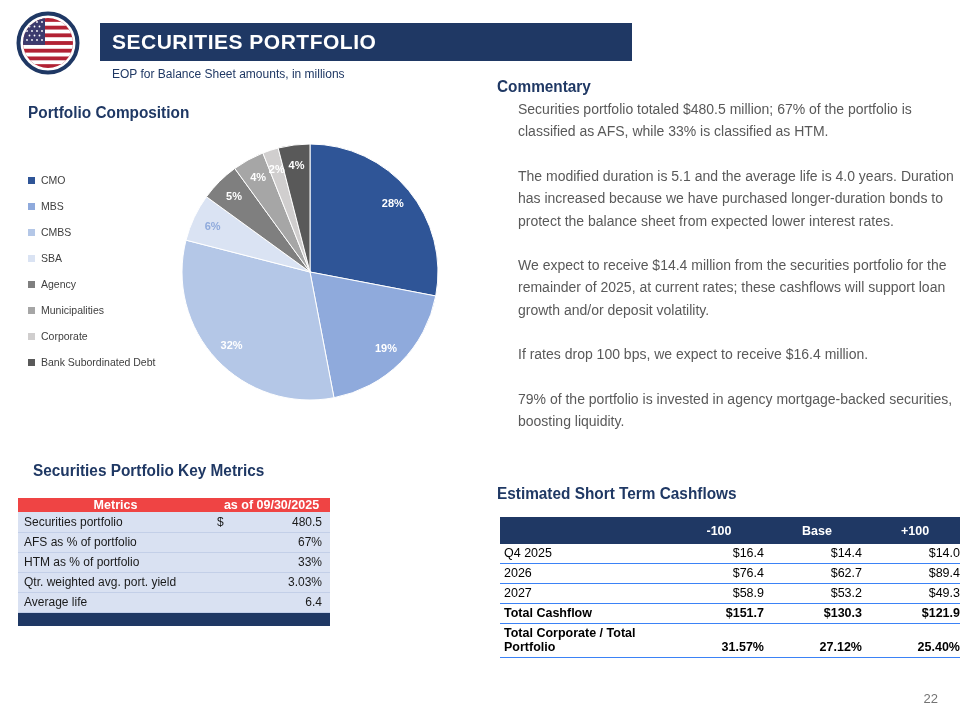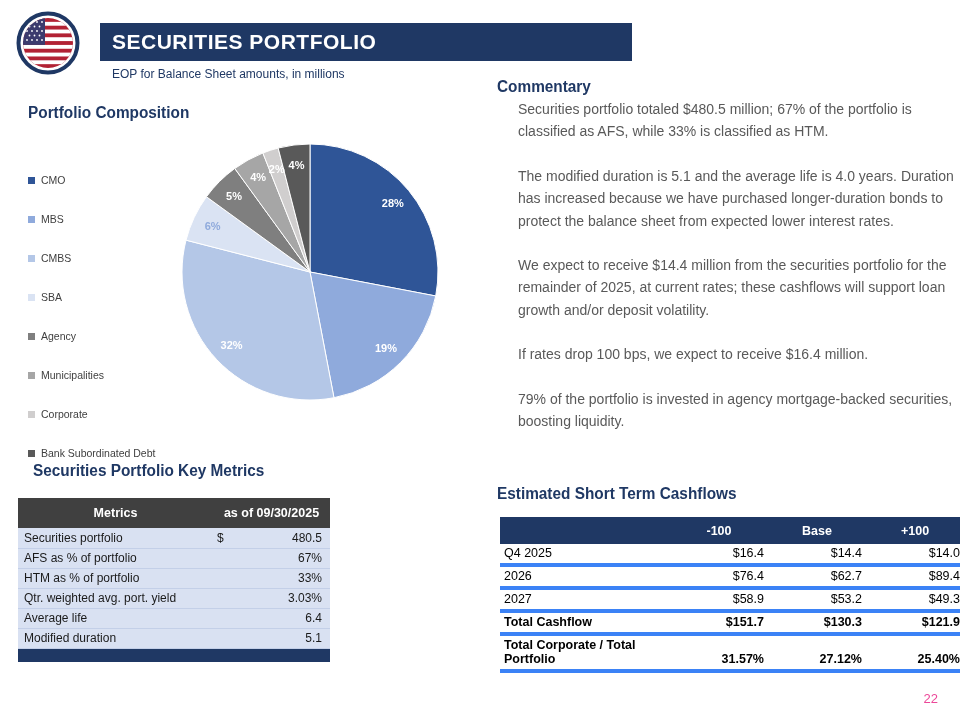--- a/index.html
+++ b/index.html
@@ -15,56 +15,56 @@
   .subtitle { position:absolute; left:112px; top:67px; font-size:12px; color:#1F3864; }
 
   .section-title { position:absolute; color:#1F3864; font-weight:700; font-size:16px;
                    transform:scaleX(0.96); transform-origin:left; }
   .pc-title  { left:28px;  top:104px; }
   .km-title  { left:33px;  top:462px; }
   .comm-title{ left:497px; top:78px; }
   .cf-title  { left:497px; top:485px; }
 
   
-  .legend { position:absolute; left:28px; top:174px; display:flex; flex-direction:column; gap:27px; }
+  .legend { position:absolute; left:28px; top:174px; display:flex; flex-direction:column; gap:14px; }
   .legend-item { display:flex; align-items:center; gap:6px; font-size:10.5px; color:#404040; }
   .swatch { width:7px; height:7px; display:inline-block; flex:0 0 auto; }
   .pie { position:absolute; left:170px; top:132px; }
   .pie-label { font-family:"Liberation Sans", sans-serif; font-size:11px; font-weight:600; }
 
   
   .metrics-table { position:absolute; left:18px; top:498px; width:312px;
                    border-collapse:collapse; table-layout:fixed; font-size:12px; }
-  .metrics-table th { background:#404040; color:#ffffff; font-weight:700; height:30px;
+  .metrics-table th { background:#ef4444; color:#ffffff; font-weight:700; height:14px;
                       font-size:12.5px; text-align:center;margin-top:43px; }
   .metrics-table th:first-child { width:195px; }
   .metrics-table tbody td { background:#D9E1F2; height:20px; color:#1a1a1a;
                             border-bottom:1px solid #c3cfe8; }
   .m-label { padding-left:6px; }
   .val-wrap { display:flex; justify-content:space-between; padding:0 8px 0 4px; }
   .navy-footer { background:#1F3864; height:14px; }
 
   
   .commentary { position:absolute; left:497px; top:98px; width:452px;
                 font-size:14px; line-height:22.4px; color:#595959;margin-left:21px; }
   .commentary p { margin-bottom:22px; }
 
   
   .cashflow-table { position:absolute; left:500px; top:517px; width:464px;
                     border-collapse:collapse; table-layout:fixed; font-size:12.5px; color:#000000; }
   .cashflow-table th { background:#1F3864; color:#ffffff; height:27px; font-weight:700;
                        text-align:center; font-size:12.5px; }
   .cashflow-table th:first-child { width:170px; }
-  .cashflow-table td { background:#ffffff; border-bottom:4px solid #3b82f6;
+  .cashflow-table td { background:#ffffff; border-bottom:1px solid #3b82f6;
                        padding:2px 4px 3px 4px; height:18px; vertical-align:bottom; }
   .cashflow-table td.num { text-align:right; }
   .cashflow-table tr.bold td { font-weight:700; }
   .cf-label { text-align:left; }
 
-  .page-number { position:absolute; right:22px; bottom:14px; font-size:13px; color:#ec4899;margin-left:9px; }
+  .page-number { position:absolute; right:22px; bottom:14px; font-size:13px; color:#737373;margin-left:9px; }
 </style>
 </head>
 <body>
 
 <div class="slide">
 
   <div class="logo">
     <svg viewBox="0 0 64 64" width="64" height="64">
       <defs>
           <clipPath id="fc">
@@ -211,29 +211,20 @@
         </tr>
         <tr>
           <td class="m-label">Average life</td>
           <td>
             <div class="val-wrap">
               <span></span>
               <span>6.4</span>
             </div>
           </td>
         </tr>
-        <tr>
-          <td class="m-label">Modified duration</td>
-          <td>
-            <div class="val-wrap">
-              <span></span>
-              <span>5.1</span>
-            </div>
-          </td>
-        </tr>
       </tbody>
     <tfoot>
       <tr>
         <td colspan="2" class="navy-footer"></td>
       </tr>
     </tfoot>
   </table>
 
   <div class="section-title comm-title">Commentary</div>
   <div class="commentary">

